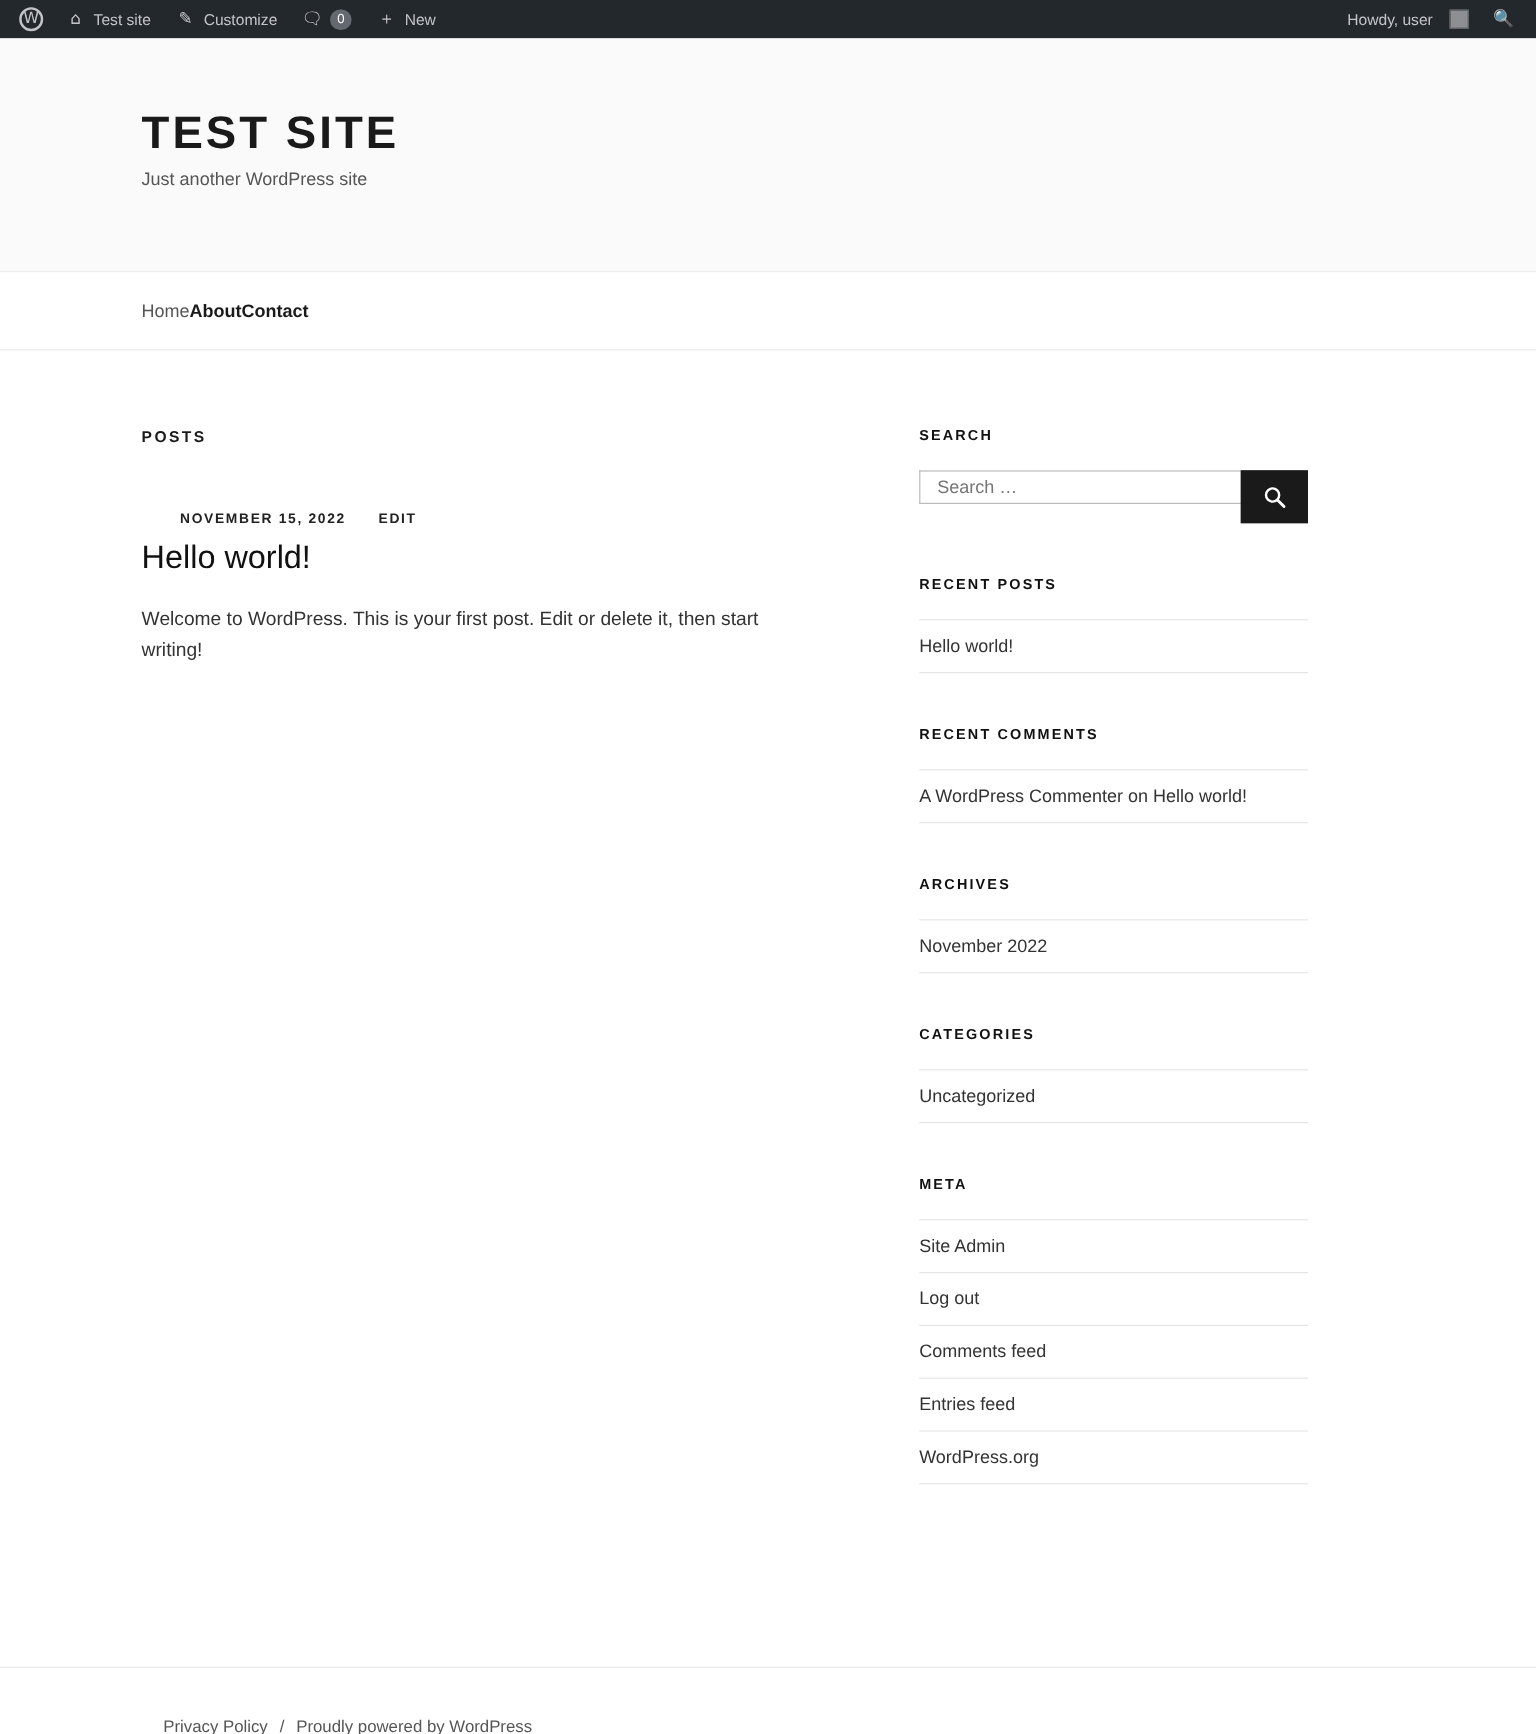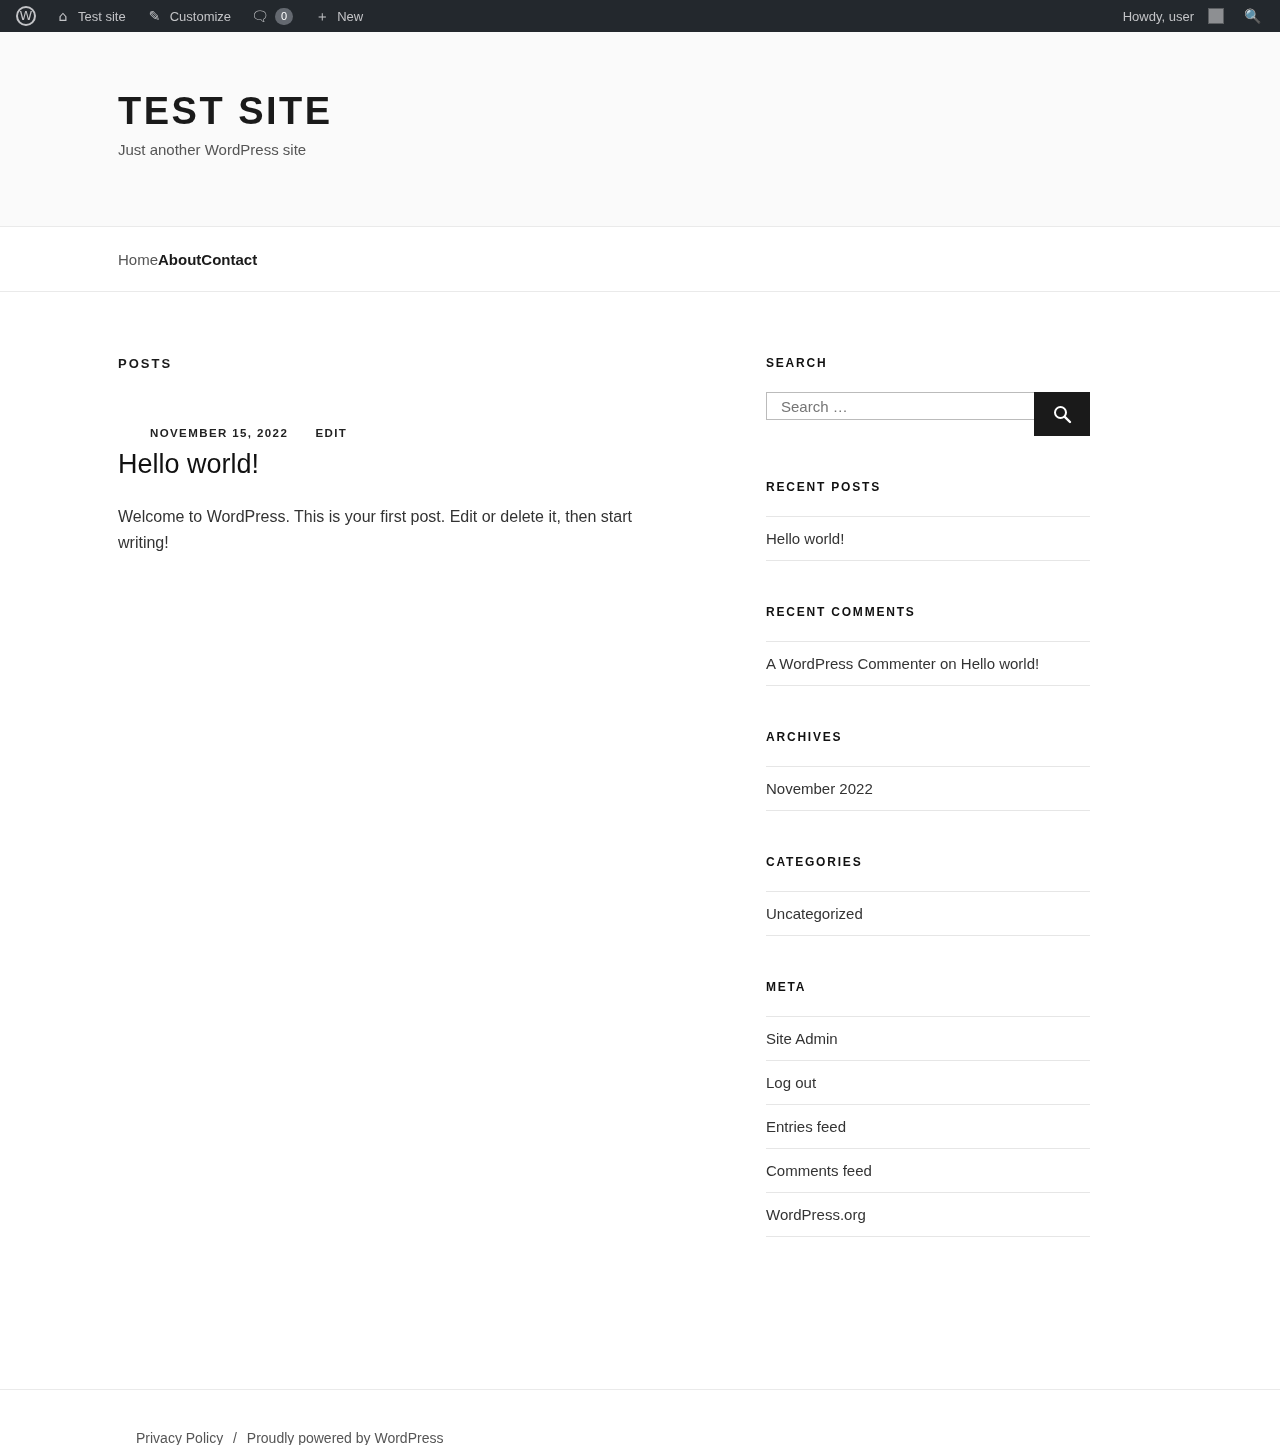--- a/index.html
+++ b/index.html
@@ -344,24 +344,24 @@
     <section class="widget">
       <h3 class="widget-title">Meta</h3>
       <ul>
         <li>
           <a>Site Admin</a>
         </li>
         <li>
           <a>Log out</a>
         </li>
         <li>
+          <a>Comments feed</a>
+        </li>
+        <li>
           <a>Entries feed</a>
-        </li>
-        <li>
-          <a>Comments feed</a>
         </li>
         <li>
           <a>WordPress.org</a>
         </li>
       </ul>
     </section>
 
   </aside>
 </div>
 

